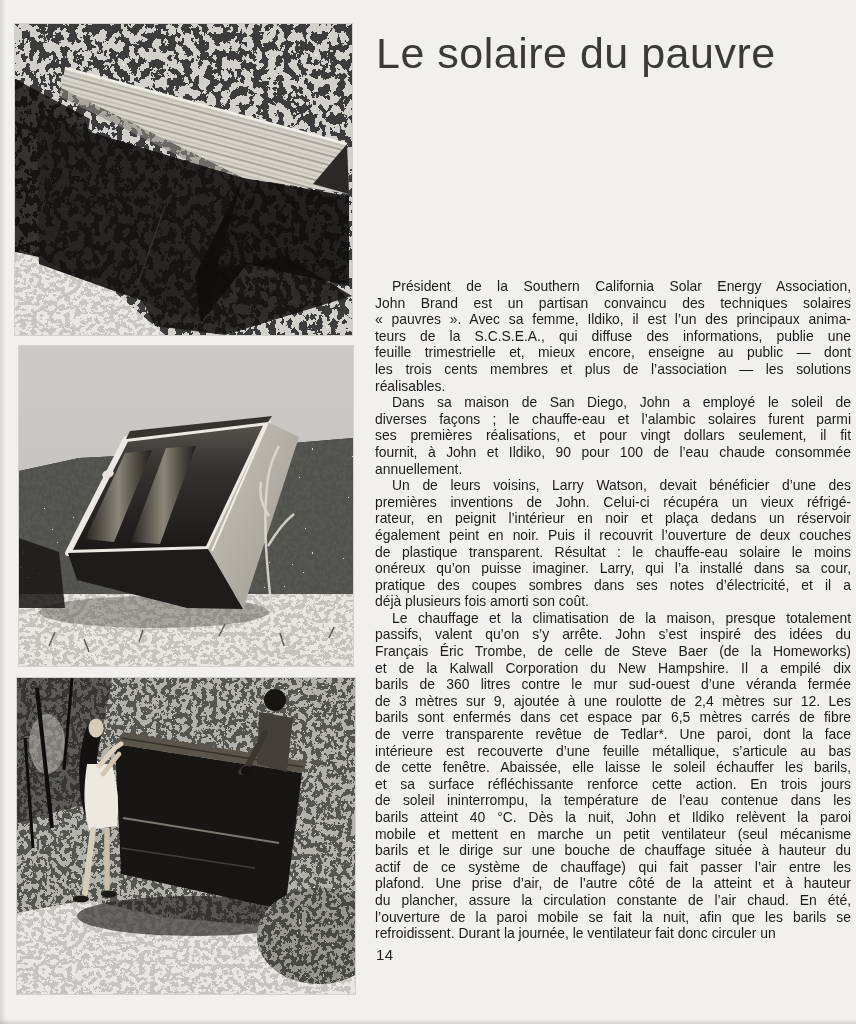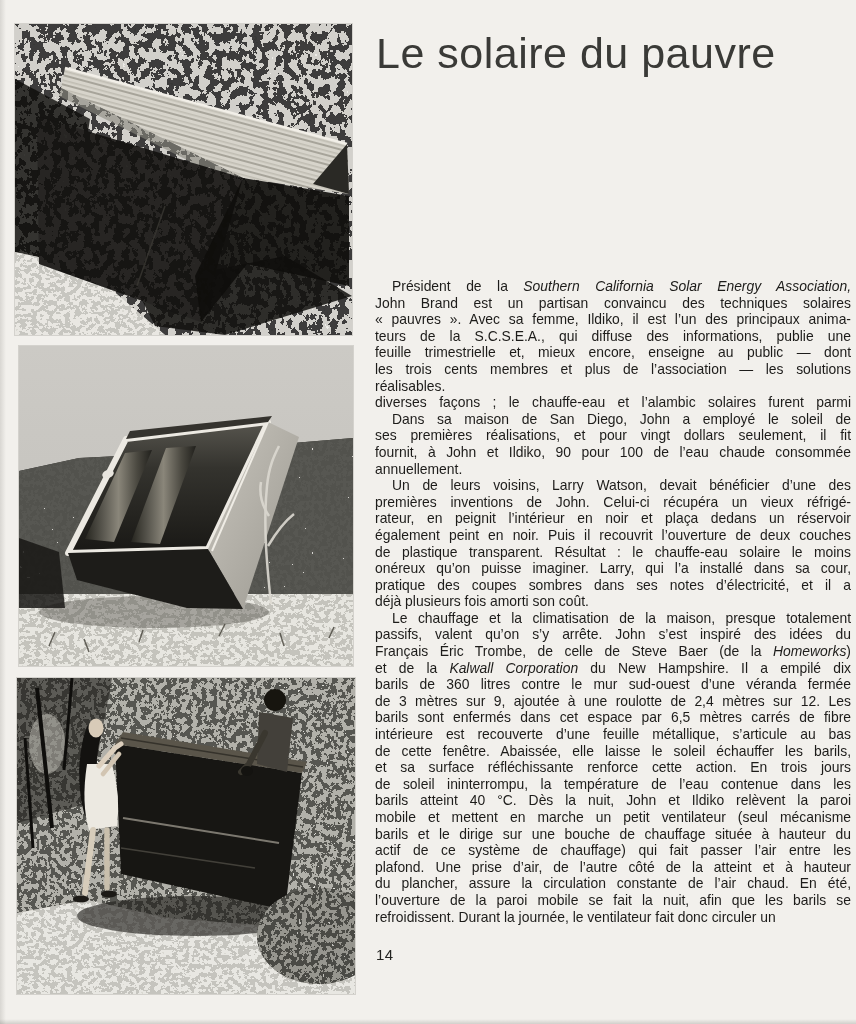--- a/index.html
+++ b/index.html
@@ -23,21 +23,21 @@
   .p2{left:19px;top:346px;width:334px;height:320px;}
   .p3{left:17px;top:678px;width:338px;height:316px;}
   .article{
     position:absolute;left:375px;top:278px;width:476px;
     font-size:13.9px;line-height:16.6px;color:#1d1c1a;
   }
   .para{margin:0;}
   .line{text-align:justify;text-align-last:justify;height:16.6px;overflow:hidden;}
   .line.last{text-align-last:left;}
   .line.first{text-indent:17px;}
-  .it{font-style:italic;}
+  .it{}
   .folio{
     position:absolute;left:376px;top:946px;font-size:15px;
     letter-spacing:.5px;color:#242421;
   }
 </style>
 </head>
 <body>
 
 <div class="page">
 
@@ -221,22 +221,22 @@
       <div class="para">
         <div class="line first"><span>Président de la </span><span class="it">Southern California Solar Energy Association,</span></div>
         <div class="line"><span>John Brand est un partisan convaincu des techniques solaires</span></div>
         <div class="line"><span>« pauvres ». Avec sa femme, Ildiko, il est l’un des principaux anima-</span></div>
         <div class="line"><span>teurs de la S.C.S.E.A., qui diffuse des informations, publie une</span></div>
         <div class="line"><span>feuille trimestrielle et, mieux encore, enseigne au public — dont</span></div>
         <div class="line"><span>les trois cents membres et plus de l’association — les solutions</span></div>
         <div class="line last"><span>réalisables.</span></div>
       </div>
       <div class="para">
+        <div class="line first"><span>Dans sa maison de San Diego, John a employé le soleil de</span></div>
         <div class="line"><span>diverses façons ; le chauffe-eau et l’alambic solaires furent parmi</span></div>
-        <div class="line first"><span>Dans sa maison de San Diego, John a employé le soleil de</span></div>
         <div class="line"><span>ses premières réalisations, et pour vingt dollars seulement, il fit</span></div>
         <div class="line"><span>fournit, à John et Ildiko, 90 pour 100 de l’eau chaude consommée</span></div>
         <div class="line last"><span>annuellement.</span></div>
       </div>
       <div class="para">
         <div class="line first"><span>Un de leurs voisins, Larry Watson, devait bénéficier d’une des</span></div>
         <div class="line"><span>premières inventions de John. Celui-ci récupéra un vieux réfrigé-</span></div>
         <div class="line"><span>rateur, en peignit l’intérieur en noir et plaça dedans un réservoir</span></div>
         <div class="line"><span>également peint en noir. Puis il recouvrit l’ouverture de deux couches</span></div>
         <div class="line"><span>de plastique transparent. Résultat : le chauffe-eau solaire le moins</span></div>
@@ -245,20 +245,21 @@
         <div class="line last"><span>déjà plusieurs fois amorti son coût.</span></div>
       </div>
       <div class="para">
         <div class="line first"><span>Le chauffage et la climatisation de la maison, presque totalement</span></div>
         <div class="line"><span>passifs, valent qu’on s’y arrête. John s’est inspiré des idées du</span></div>
         <div class="line"><span>Français Éric Trombe, de celle de Steve Baer (de la </span><span class="it">Homeworks</span><span>)</span></div>
         <div class="line"><span>et de la </span><span class="it">Kalwall Corporation</span><span> du New Hampshire. Il a empilé dix</span></div>
         <div class="line"><span>barils de 360 litres contre le mur sud-ouest d’une véranda fermée</span></div>
         <div class="line"><span>de 3 mètres sur 9, ajoutée à une roulotte de 2,4 mètres sur 12. Les</span></div>
         <div class="line"><span>barils sont enfermés dans cet espace par 6,5 mètres carrés de fibre</span></div>
+        <div class="line"><span>de verre transparente revêtue de </span><span class="it">Tedlar</span><span>*. Une paroi, dont la face</span></div>
         <div class="line"><span>intérieure est recouverte d’une feuille métallique, s’articule au bas</span></div>
         <div class="line"><span>de cette fenêtre. Abaissée, elle laisse le soleil échauffer les barils,</span></div>
         <div class="line"><span>et sa surface réfléchissante renforce cette action. En trois jours</span></div>
         <div class="line"><span>de soleil ininterrompu, la température de l’eau contenue dans les</span></div>
         <div class="line"><span>barils atteint 40 °C. Dès la nuit, John et Ildiko relèvent la paroi</span></div>
         <div class="line"><span>mobile et mettent en marche un petit ventilateur (seul mécanisme</span></div>
         <div class="line"><span>barils et le dirige sur une bouche de chauffage située à hauteur du</span></div>
         <div class="line"><span>actif de ce système de chauffage) qui fait passer l’air entre les</span></div>
         <div class="line"><span>plafond. Une prise d’air, de l’autre côté de la atteint et à hauteur</span></div>
         <div class="line"><span>du plancher, assure la circulation constante de l’air chaud. En été,</span></div>

